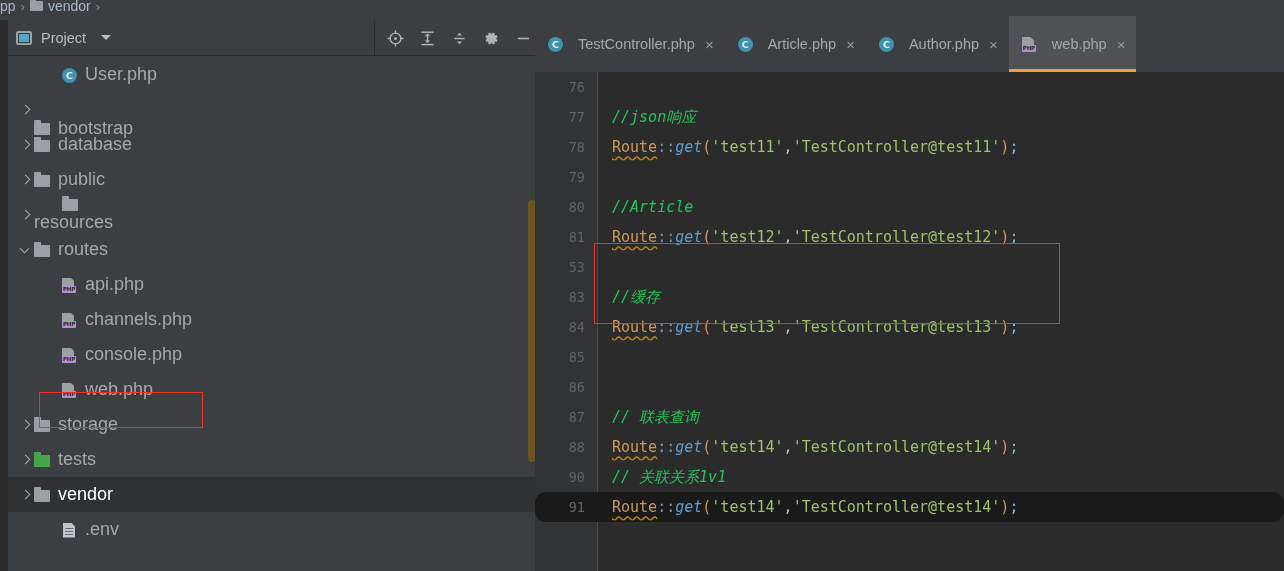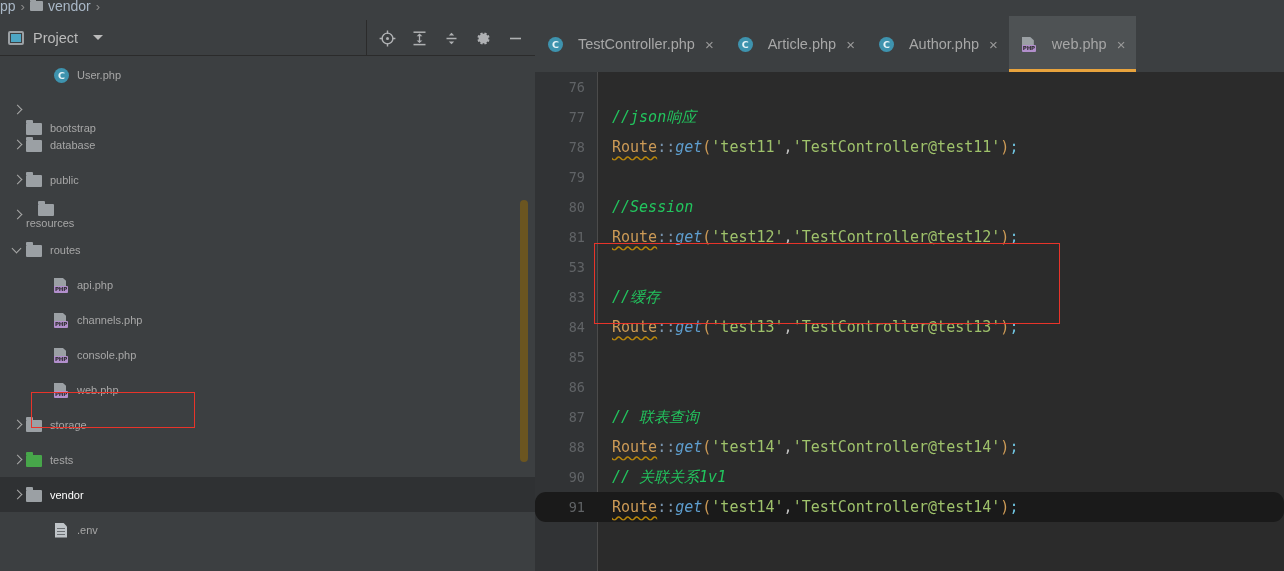--- a/index.html
+++ b/index.html
@@ -25,21 +25,21 @@
     width: 13px; height: 10px; background: #9BA0A4;
     border-radius: 1px; position: relative; flex: none;
   }
   .crumb-folder::before {
     content: ''; position: absolute; left: 0; top: -3px;
     width: 6px; height: 3px; background: #9BA0A4; border-radius: 1px 1px 0 0;
   }
 
   
   .project-panel {
-    position: absolute; left: 0; top: 20px; width: 535px; height: 551px;
+    position: absolute; left: 8px; top: 20px; width: 535px; height: 551px;
     background: #3C3F41; display: flex; flex-direction: column;
   }
   .panel-header {
     height: 36px; display: flex; align-items: center;
     background: #3C3F41; border-bottom: 1px solid #2B2B2B;
     position: relative;
   }
   .panel-title-grp { display: flex; align-items: center; gap: 9px; padding-left: 8px; }
   .proj-icon {
     width: 16px; height: 14px; border: 2px solid #9BA0A4;
@@ -128,21 +128,21 @@
     content: ''; position: absolute; left: 2px; top: 5px; right: 2px;
     height: 1px; background: #6A6E72;
     box-shadow: 0 3px 0 #6A6E72, 0 6px 0 #6A6E72;
   }
   .ic-class {
     position: absolute; top: 1px; left: 1px; width: 15px; height: 15px;
     border-radius: 50%; background: #3E93AE; color: #E8F4F8;
     font-size: 9.5px; font-weight: bold; line-height: 15px;
     text-align: center; font-family: "DejaVu Sans", sans-serif;
   }
-  .tree-label { color: #A7A7A7; font-size: 11px; white-space: nowrap; }
+  .tree-label { color: #A7A7A7; font-size: 18px; white-space: nowrap; }
   .indent-1 { margin-left: 0px; }
   .indent-2 { margin-left: 27px; }
 
   .red-box {
     position: absolute; border: 1.5px solid #E8342A; pointer-events: none;
   }
   .tree-scrollbar {
     position: absolute; right: 7px; width: 8px; border-radius: 4px;
     background: #6B5520;
   }
@@ -469,21 +469,21 @@
           <div class="code-line">
             <span class="ln">78</span>
             <span class="code-text"><span class="kw-route">Route</span><span class="op-colon">::</span><span class="fn-get">get</span><span class="paren">(</span><span class="str">'test11'</span><span class="comma">,</span><span class="str">'TestController@test11'</span><span class="paren">)</span><span class="semi">;</span></span>
           </div>
           <div class="code-line">
             <span class="ln">79</span>
             <span class="code-text"></span>
           </div>
           <div class="code-line">
             <span class="ln">80</span>
-            <span class="code-text"><span class="cmt">//Session</span></span>
+            <span class="code-text"><span class="cmt">//Article</span></span>
           </div>
           <div class="code-line">
             <span class="ln">81</span>
             <span class="code-text"><span class="kw-route">Route</span><span class="op-colon">::</span><span class="fn-get">get</span><span class="paren">(</span><span class="str">'test12'</span><span class="comma">,</span><span class="str">'TestController@test12'</span><span class="paren">)</span><span class="semi">;</span></span>
           </div>
           <div class="code-line">
             <span class="ln">53</span>
             <span class="code-text"></span>
           </div>
           <div class="code-line">

